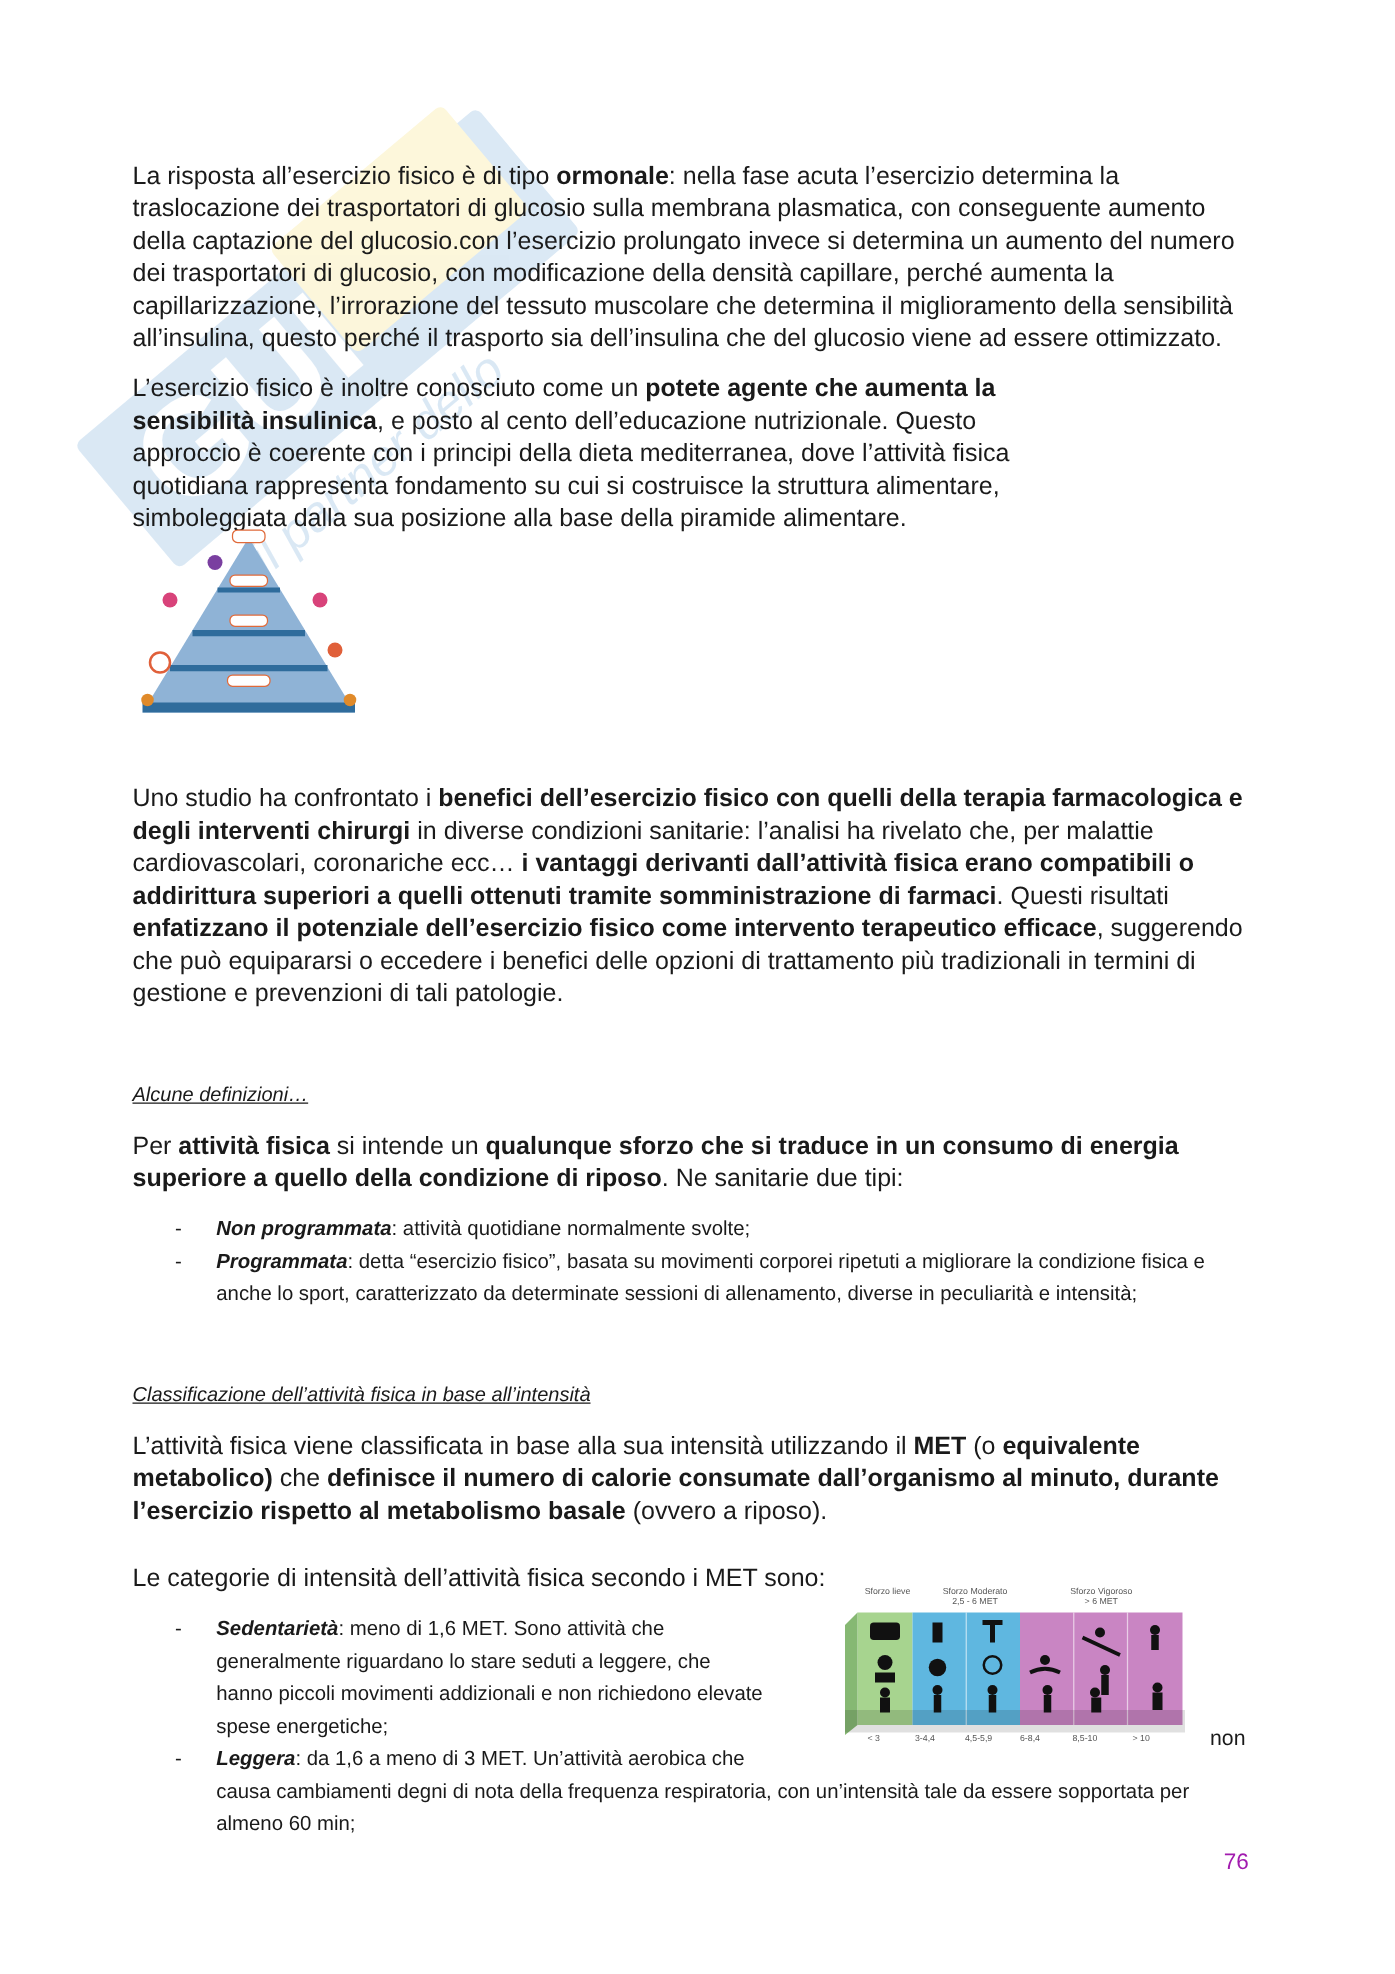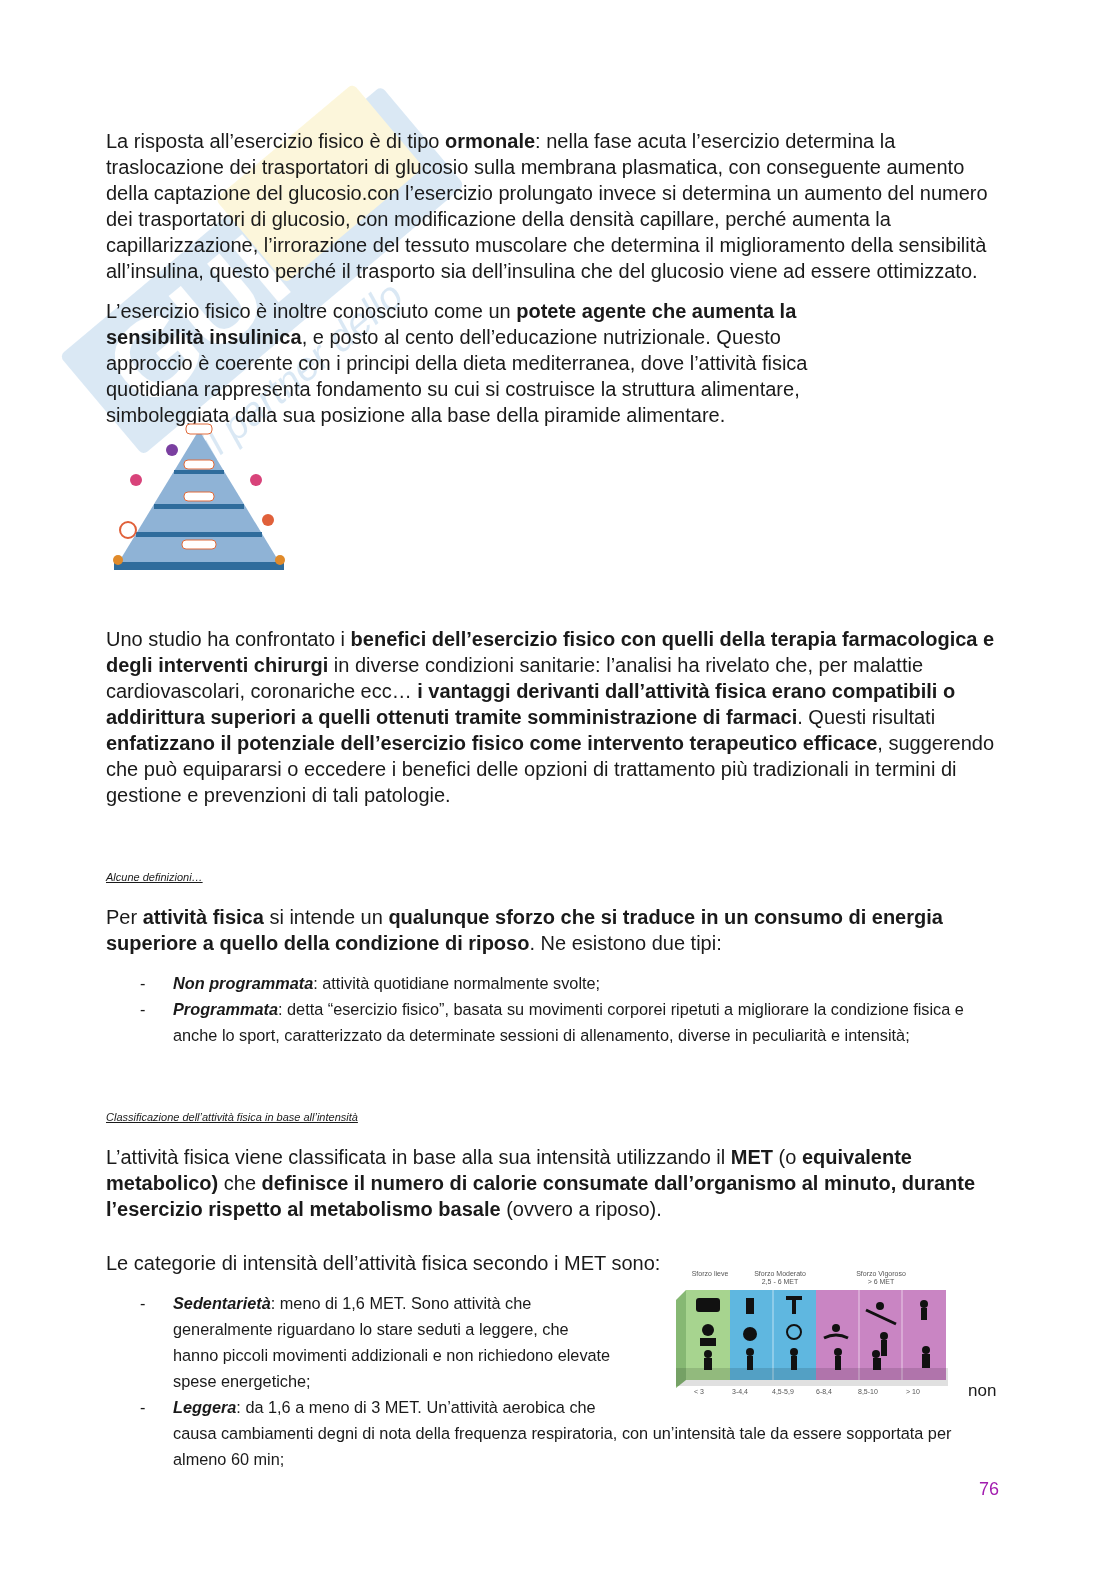--- a/index.html
+++ b/index.html
@@ -6,21 +6,21 @@
   body { width: 1116px; height: 1579px; position: relative; overflow: hidden;
          font-family: "Liberation Sans", sans-serif; color: #1a1a1a; }
   .watermark { position: absolute; left: 20px; top: 40px; width: 470px; height: 460px;
                pointer-events: none; z-index: 0; }
   .page { position: absolute; left: 106px; top: 128px; width: 900px; z-index: 1; }
   p { margin: 0; font-size: 20px; line-height: 26px; }
   b { font-weight: bold; }
   .gap-s { height: 14px; }
   .gap-m { height: 46px; }
   .gap-l { height: 56px; }
-  .heading { font-style: italic; text-decoration: underline; font-size: 11px; line-height: 26px; }
+  .heading { font-style: italic; text-decoration: underline; font-size: 16px; line-height: 26px; }
   ul.dash { list-style: none; margin: 0; padding: 0; }
   ul.dash li { position: relative; padding-left: 67px; font-size: 16.3px; line-height: 26px; }
   ul.dash li::before { content: "-"; position: absolute; left: 34px; top: 0; }
   .bi { font-weight: bold; font-style: italic; }
   .with-fig { display: flex; justify-content: space-between; flex-direction: column; }
   .pyramid { width: 186px; height: 160px; margin-top: -8px; margin-right: -70px; }
   .met-fig { position: absolute; left: 676px; top: 1270px; width: 272px; height: 128px; z-index: 1; }
   .met-fig .hdr { position: absolute; top: 0; font-size: 7px; color: #555; text-align: center; line-height: 8px; }
   .met-fig .lbl { position: absolute; top: 118px; font-size: 7px; color: #555; }
   .page-num { position: absolute; left: 979px; top: 1479px; font-size: 18px; color: #a21caf; }
@@ -74,21 +74,21 @@
 
   <p>
     <span>Uno studio ha confrontato i </span><b>benefici dell’esercizio fisico con quelli della terapia farmacologica e degli interventi chirurgi</b><span> in diverse condizioni sanitarie: l’analisi ha rivelato che, per malattie cardiovascolari, coronariche ecc… </span><b>i vantaggi derivanti dall’attività fisica erano compatibili o addirittura superiori a quelli ottenuti tramite somministrazione di farmaci</b><span>. Questi risultati </span><b>enfatizzano il potenziale dell’esercizio fisico come intervento terapeutico efficace</b><span>, suggerendo che può equipararsi o eccedere i benefici delle opzioni di trattamento più tradizionali in termini di gestione e prevenzioni di tali patologie.</span>
   </p>
 
   <div class="gap-l"></div>
 
   <div class="heading">Alcune definizioni…</div>
   <div class="gap-s"></div>
   <p>
-    <span>Per </span><b>attività fisica</b><span> si intende un </span><b>qualunque sforzo che si traduce in un consumo di energia superiore a quello della condizione di riposo</b><span>. Ne esistono due tipi:</span>
+    <span>Per </span><b>attività fisica</b><span> si intende un </span><b>qualunque sforzo che si traduce in un consumo di energia superiore a quello della condizione di riposo</b><span>. Ne sanitarie due tipi:</span>
   </p>
   <div class="gap-s"></div>
   <ul class="dash">
     <li><span class="bi">Non programmata</span><span>: attività quotidiane normalmente svolte;</span></li>
     <li><span class="bi">Programmata</span><span>: detta “esercizio fisico”, basata su movimenti corporei ripetuti a migliorare la condizione fisica e anche lo sport, caratterizzato da determinate sessioni di allenamento, diverse in peculiarità e intensità;</span></li>
   </ul>
 
   <div class="gap-l"></div>
 
   <div class="heading">Classificazione dell’attività fisica in base all’intensità</div>

